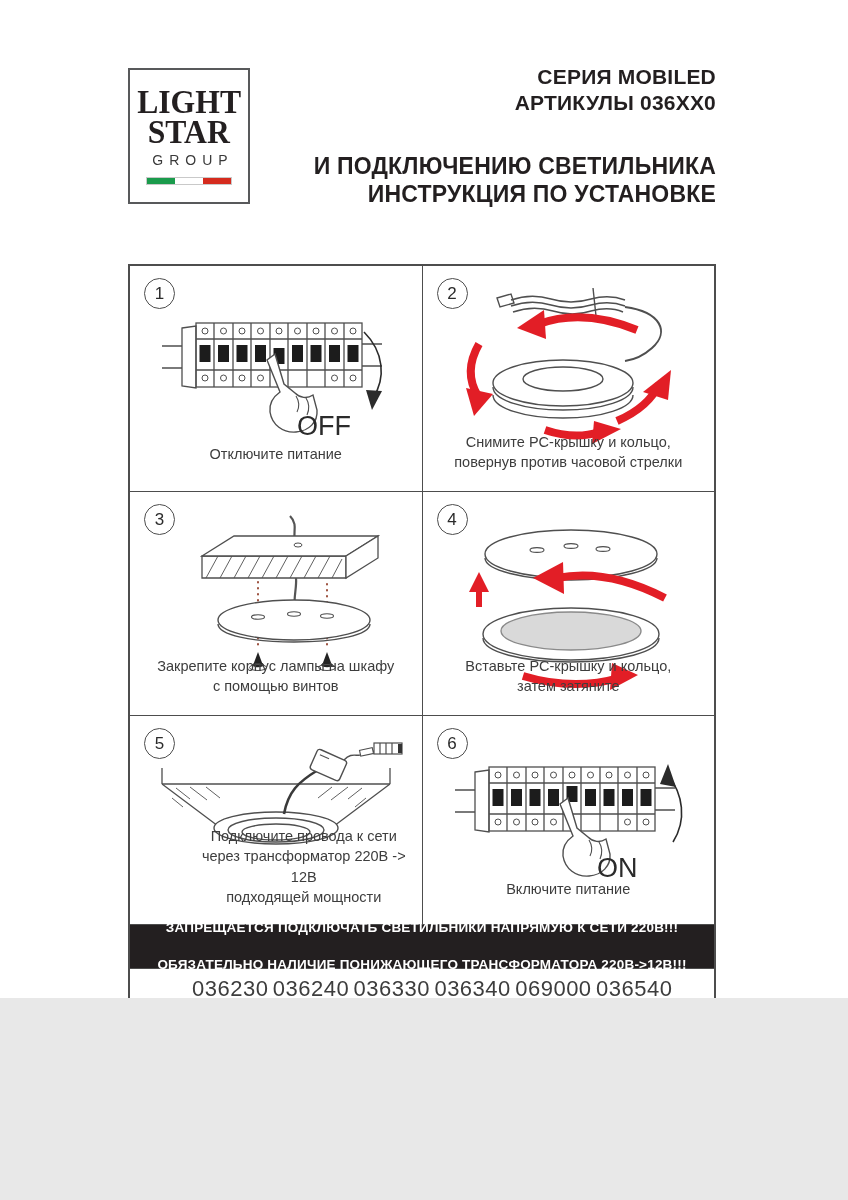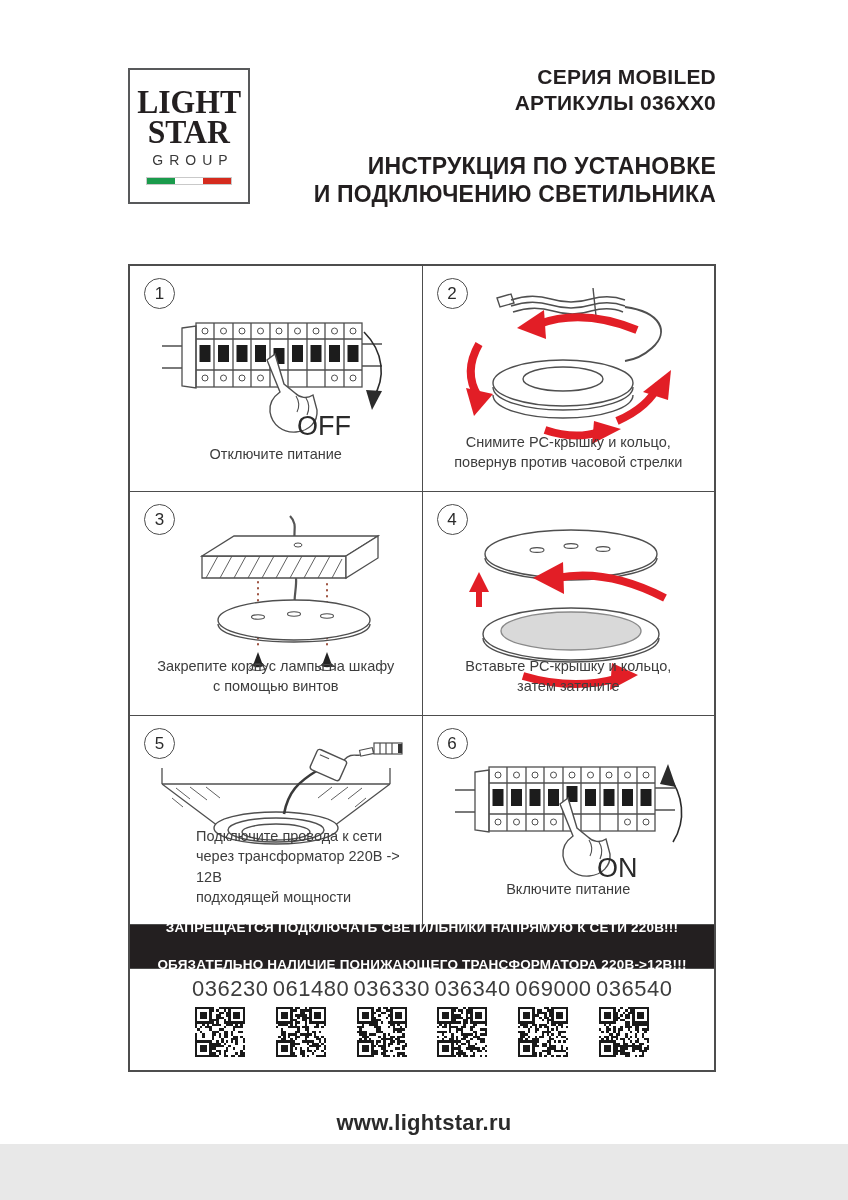--- a/index.html
+++ b/index.html
@@ -1,17 +1,17 @@
 <!DOCTYPE html>
 <html><head>
 <meta charset="utf-8">
 <style>
   * { margin:0; padding:0; box-sizing:border-box; }
   body { background:#e8e8e8; font-family:"Liberation Sans","DejaVu Sans",sans-serif; color:#231f20; }
-  .page { position:relative; width:848px; height:1144px; background:#ffffff; margin:0 auto; overflow:hidden; }
+  .page { position:relative; width:848px; height:998px; background:#ffffff; margin:0 auto; overflow:hidden; }
 
   
   .logo { position:absolute; left:128px; top:68px; width:122px; height:136px;
           border:2px solid #58595b; display:flex; flex-direction:column; align-items:center; justify-content:center; }
   .logo-word { font-family:"Liberation Serif","DejaVu Serif",serif; font-weight:bold; font-size:33px;
                line-height:0.92; letter-spacing:0px; color:#231f20; transform:scaleX(0.96); }
   .logo-group { font-size:14px; letter-spacing:6px; margin-top:5px; margin-left:8px; color:#3a3a3a; }
   .logo-flag { display:flex; width:86px; height:8px; margin-top:9px; border:1px solid #c9c9c9; }
   .logo-flag span { flex:1; }
 
@@ -27,21 +27,21 @@
   .cell { position:relative; flex:1; }
   .cell.first { border-right:1px solid #4d4d4d; }
   .r1 { height:225px; } .r2 { height:224px; } .r3 { height:209px; }
 
   .badge { position:absolute; left:14px; top:12px; width:31px; height:31px; border:1.5px solid #4d4d4d;
            border-radius:50%; display:grid; place-items:center; font-size:17px; color:#2b2b2b; }
   .illus { position:absolute; }
   .caption { position:absolute; left:0; right:0; text-align:center; font-size:14.5px; line-height:1.42;
              color:#3d3d3d; white-space:pre-line; }
   .cap-b26 { bottom:26px; } .cap-b18 { bottom:18px; } .cap-b24 { bottom:24px; }
-  .cap-left { text-align:left; left:66px; right:10px; bottom:16px; }
+  .cap-left { text-align:center; left:66px; right:10px; bottom:16px; }
   .svgtext { font-family:"Liberation Sans","DejaVu Sans",sans-serif; }
 
   
   .banner { height:44px; background:#231f20; color:#ffffff; display:flex; flex-direction:column;
             align-items:center; justify-content:center; font-weight:bold; font-size:13.5px; line-height:1.5;
             letter-spacing:0.2px;gap:17px; }
 
   
   .qr-row { height:102px; display:flex; justify-content:space-between; padding:7px 62px 0 62px; background:#fff; }
   .qr-col { width:56px; text-align:center; }
@@ -65,22 +65,22 @@
       <span style="background:#1a9b4c"></span>
       <span style="background:#ffffff"></span>
       <span style="background:#d52b1e"></span>
     </div>
   </div>
 
   <div class="header-text">
     <div class="hdr-line">СЕРИЯ MOBILED</div>
     <div class="hdr-line">АРТИКУЛЫ 036XX0</div>
     <div class="hdr-title">
+      <div>И ПОДКЛЮЧЕНИЮ СВЕТИЛЬНИКА</div>
       <div>ИНСТРУКЦИЯ ПО УСТАНОВКЕ</div>
-      <div>И ПОДКЛЮЧЕНИЮ СВЕТИЛЬНИКА</div>
     </div>
   </div>
 
   <div class="grid">
 
     <div class="row r1">
 
       <div class="cell first">
         <div class="badge">1</div>
         <svg class="illus" style="left:26px;top:32px" width="240" height="155" viewBox="0 0 240 155">
@@ -555,21 +555,21 @@
               <rect x="12" y="20" width="1" height="1"></rect>
               <rect x="13" y="20" width="1" height="1"></rect>
               <rect x="15" y="20" width="1" height="1"></rect>
               <rect x="16" y="20" width="1" height="1"></rect>
               <rect x="18" y="20" width="1" height="1"></rect>
               <rect x="19" y="20" width="1" height="1"></rect>
               <rect x="20" y="20" width="1" height="1"></rect>
             </svg></div>
       </div>
       <div class="qr-col">
-        <div class="qr-num">061480</div>
+        <div class="qr-num">036240</div>
         <div class="qr"><svg viewBox="0 0 21 21" width="100%" height="100%" shape-rendering="crispEdges" fill="#1a1a1a">
               <rect x="0" y="0" width="1" height="1"></rect>
               <rect x="1" y="0" width="1" height="1"></rect>
               <rect x="2" y="0" width="1" height="1"></rect>
               <rect x="3" y="0" width="1" height="1"></rect>
               <rect x="4" y="0" width="1" height="1"></rect>
               <rect x="5" y="0" width="1" height="1"></rect>
               <rect x="6" y="0" width="1" height="1"></rect>
               <rect x="8" y="0" width="1" height="1"></rect>
               <rect x="9" y="0" width="1" height="1"></rect>

